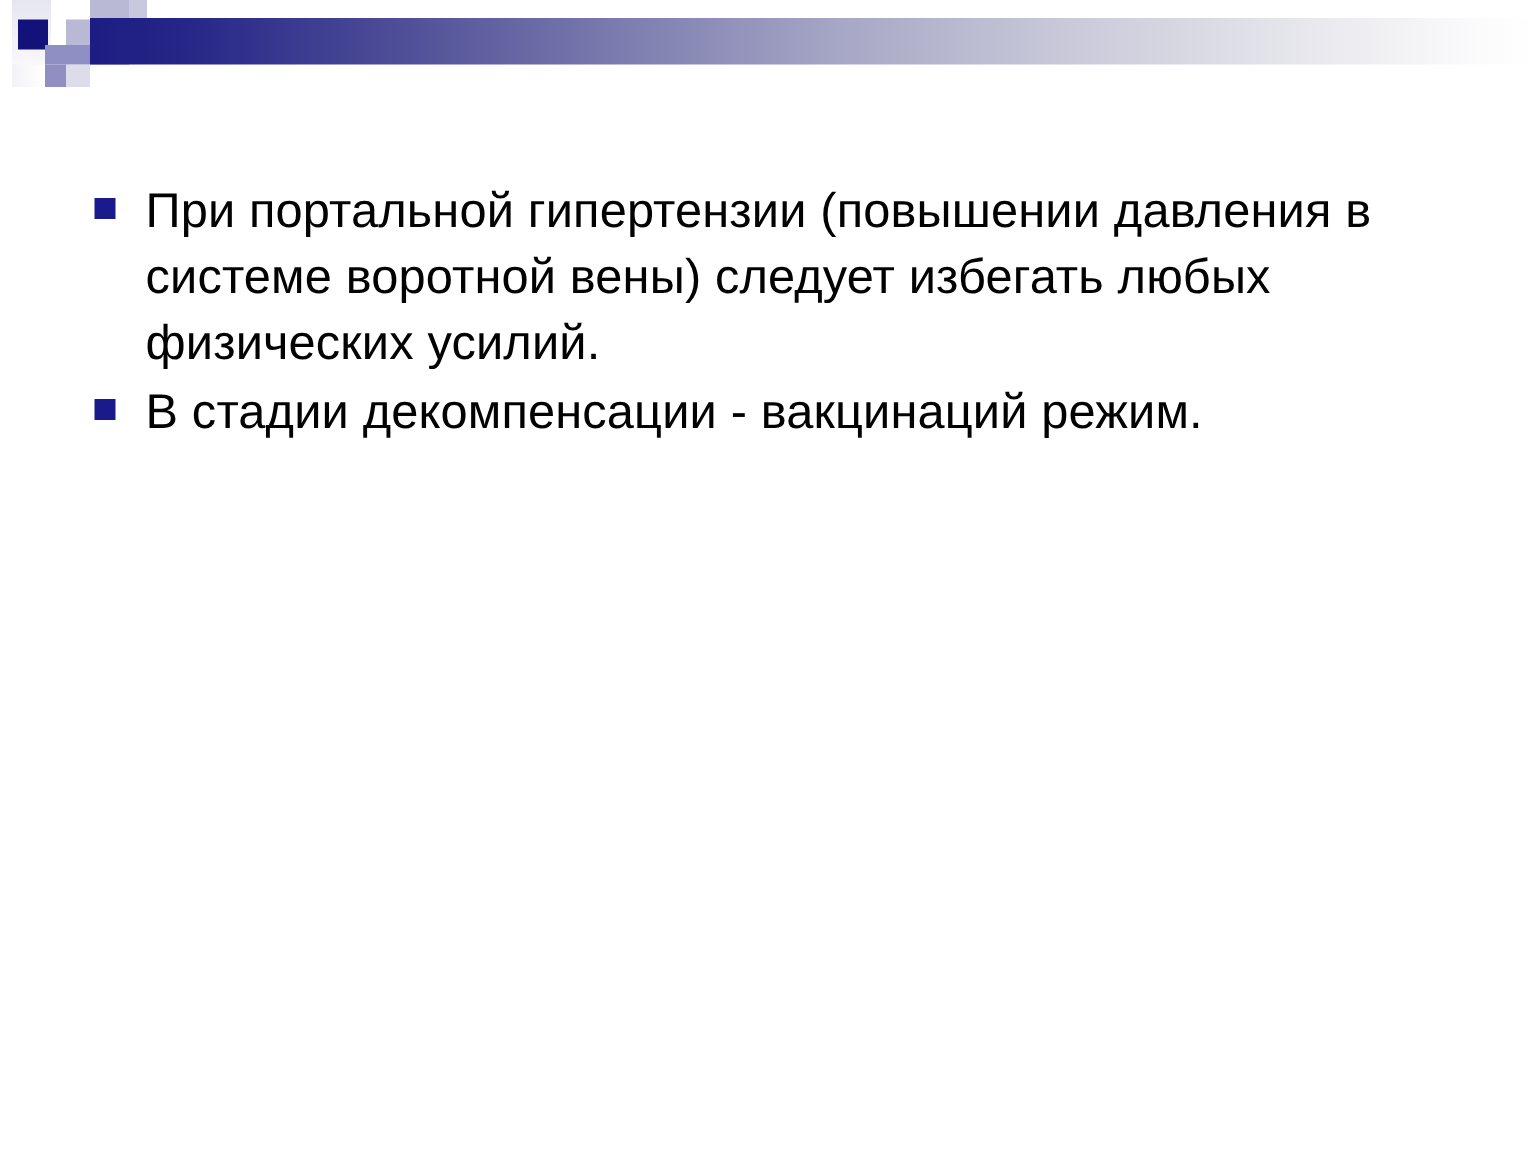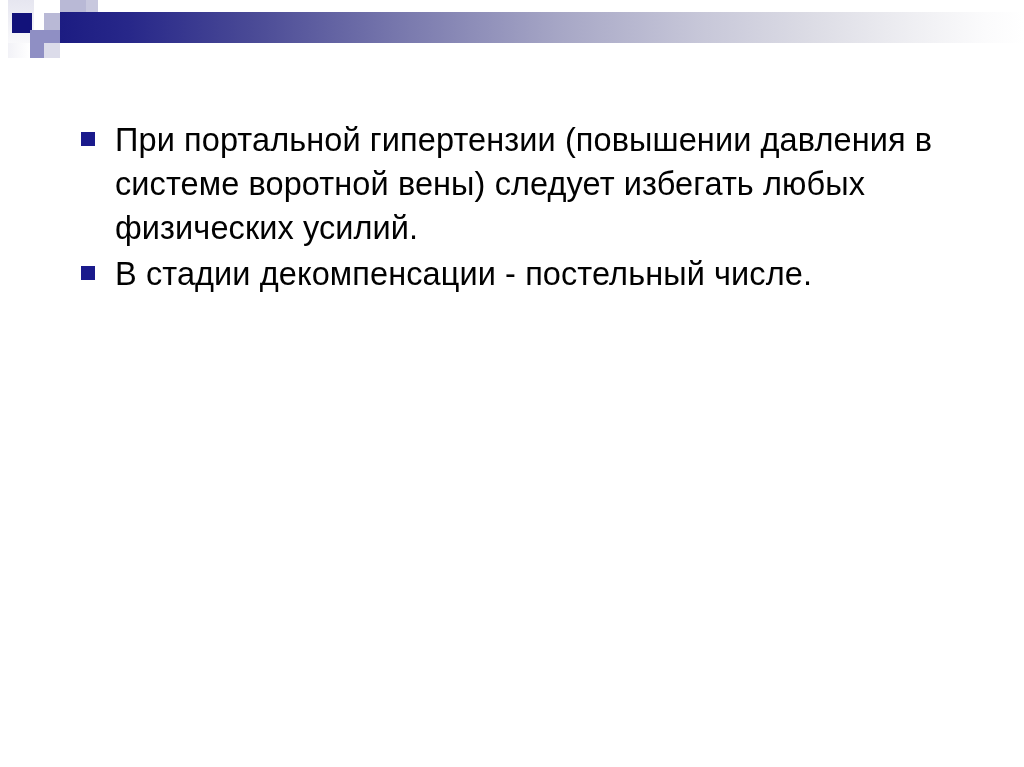--- a/index.html
+++ b/index.html
@@ -51,21 +51,21 @@
   .sq-mid       { background: #8f8fc4; }
   .sq-light     { background: #b9b9d6; }
   .sq-pale      { background: #c8c8de; }
   .sq-faint     { background: #dcdcea; }
   .sq-wash-h    { background: linear-gradient(to right, #f2f2f7 0%, #fafafc 60%, #ffffff 100%); }
   .sq-wash-v    { background: linear-gradient(to bottom, #e6e6f0 0%, #f4f4f8 55%, #ffffff 100%); }
 
   
   .content {
     position: absolute;
-    left: 81px;
+    left: 63px;
     top: 118px;
     width: 880px;
   }
   .bullet-row {
     display: flex;
     align-items: flex-start;
     margin-bottom: 2px;
   }
   .bullet-marker {
     flex: 0 0 auto;
@@ -115,19 +115,19 @@
 
   <div class="content">
 
     <div class="bullet-row">
       <div class="bullet-marker"></div>
       <div class="bullet-text">При портальной гипертензии (повышении давления в системе воротной вены) следует избегать любых физических усилий.</div>
     </div>
 
     <div class="bullet-row">
       <div class="bullet-marker"></div>
-      <div class="bullet-text">В стадии декомпенсации - постельный числе.</div>
+      <div class="bullet-text">В стадии декомпенсации - вакцинаций режим.</div>
     </div>
 
 
   </div>
 
 </div>
 
 </body></html>

